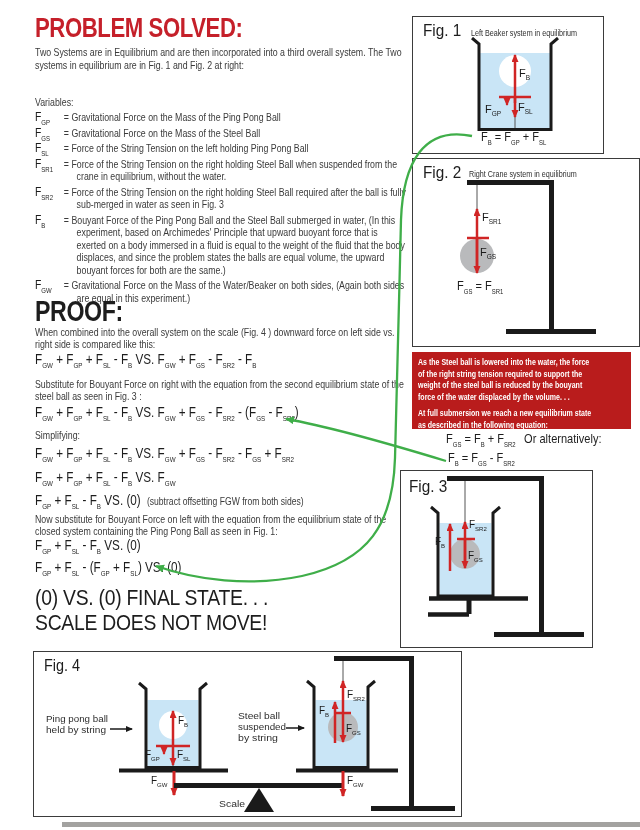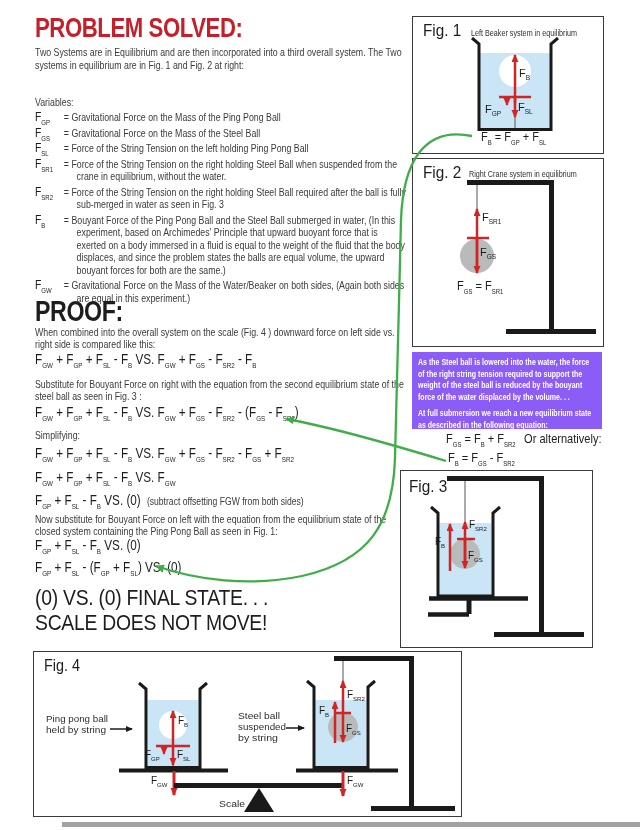--- a/index.html
+++ b/index.html
@@ -33,22 +33,22 @@
 
   .figbox { position:absolute; border:1.6px solid #3b3b3b; background:#ffffff; }
   .figtitle { position:absolute; font-size:17px; color:#1d1d1d; white-space:nowrap;
               transform:scaleX(0.9); transform-origin:0 0; }
   .figsub { position:absolute; font-size:9px; color:#2e2e2e; white-space:nowrap;
             transform:scaleX(0.8); transform-origin:0 0; }
   .figeq { position:absolute; font-size:13px; color:#1d1d1d; white-space:nowrap;
            transform:scaleX(0.85); transform-origin:0 0; }
   .figeq sub { font-size:7px; line-height:0; }
 
-  .notebox { position:absolute; left:412px; top:352px; width:190px; height:77px;
-             background:#8b5cf6; box-sizing:border-box; padding:5px 6px; }
+  .notebox { position:absolute; left:412px; top:352px; width:219px; height:77px;
+             background:#b91c1c; box-sizing:border-box; padding:5px 6px; }
   .notebox .ntext { width:228px; transform:scaleX(0.78); transform-origin:0 0;
                     color:#ffffff; font-size:9px; font-weight:bold; line-height:11.5px; }
   .notebox .ntext p { margin:0 0 5px 0; }
 
   .or-text { font-size:13px; color:#1d1d1d; margin-left:10px; }
 
   svg text { font-family:"Liberation Sans", sans-serif; }
   .flabel { font-size:11px; fill:#1a1a1a; }
   .flabel .fsub { font-size:6.5px; }
   .flabel-s { font-size:10px; fill:#1a1a1a; }
@@ -143,21 +143,21 @@
       <line x1="28" y1="60" x2="60" y2="60" stroke="#d02525" stroke-width="2.5"></line>
       <line x1="36" y1="60" x2="36" y2="68" stroke="#d02525" stroke-width="2.2" marker-end="url(#ra1)"></line>
       <line x1="44" y1="60" x2="44" y2="80" stroke="#d02525" stroke-width="2.5" marker-end="url(#ra1)"></line>
       <text class="flabel" x="48" y="40"><tspan>F</tspan><tspan class="fsub" dy="3">B</tspan></text>
       <text class="flabel" x="14" y="76"><tspan>F</tspan><tspan class="fsub" dy="3">GP</tspan></text>
       <text class="flabel" x="47" y="74"><tspan>F</tspan><tspan class="fsub" dy="3">SL</tspan></text>
     </svg>
     <div class="figeq" style="left:68px; top:112px;">F<sub>B</sub> = F<sub>GP</sub> + F<sub>SL</sub></div>
   </div>
 
-  <div class="figbox" style="left:412px; top:158px; width:190px; height:187px;">
+  <div class="figbox" style="left:412px; top:158px; width:190px; height:187px;padding-left:36px;">
     <span class="figtitle" style="left:10px; top:4px;">Fig. 2</span>
     <span class="figsub" style="left:56px; top:10px;">Right Crane system in equilibrium</span>
     <svg class="abs" style="left:0; top:0;" width="187" height="184" viewBox="0 0 187 184">
       <defs>
         <marker id="ra2" markerUnits="userSpaceOnUse" markerWidth="10" markerHeight="10" refX="7" refY="3.5" orient="auto">
             <path d="M0,0 L8,3.5 L0,7 Z" fill="#d02525"></path>
           </marker>
       </defs>
       <line x1="54" y1="23.5" x2="141" y2="23.5" stroke="#1a1a1a" stroke-width="5"></line>
       <line x1="138.5" y1="21" x2="138.5" y2="174" stroke="#1a1a1a" stroke-width="5"></line>

